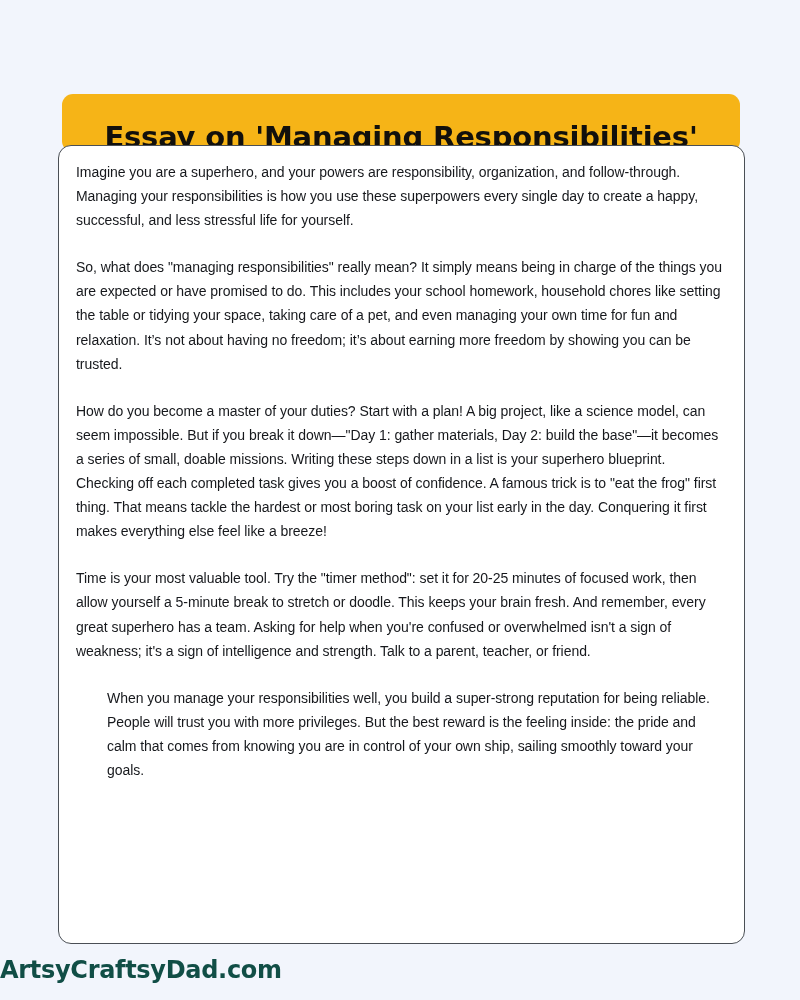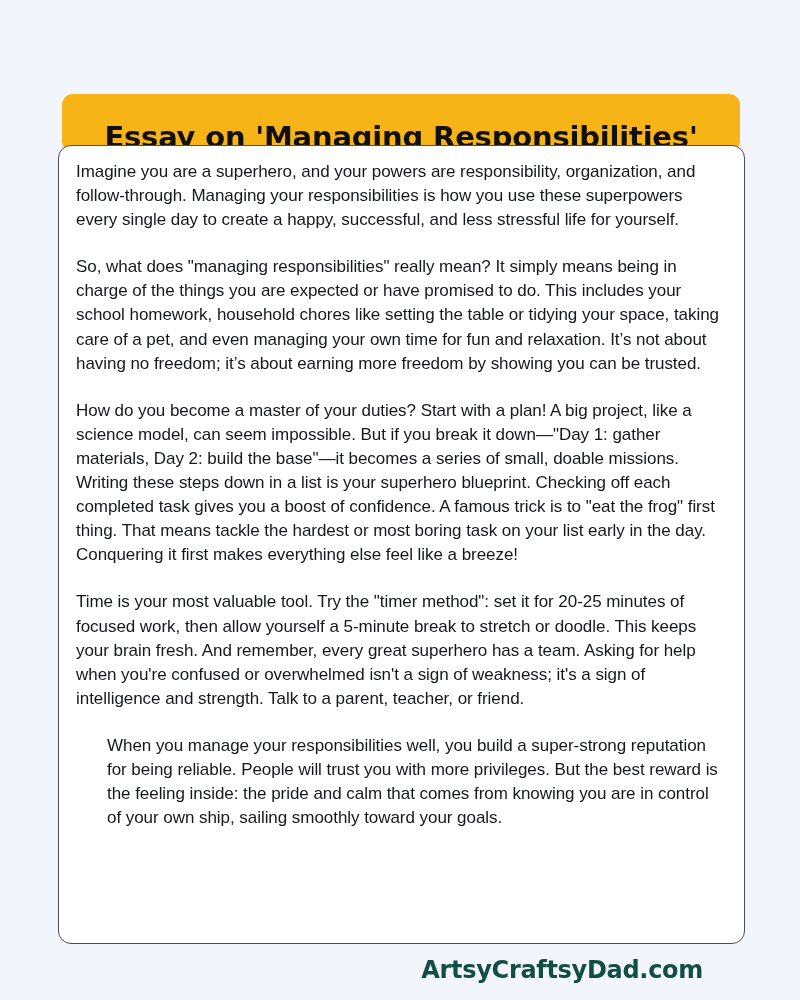--- a/index.html
+++ b/index.html
@@ -58,40 +58,40 @@
     background: #ffffff;
     border: 1.5px solid #4a4f55;
     border-radius: 13px;
     box-sizing: border-box;
     padding: 14px 18px 14px 17px;
     overflow: hidden;
   }
 
   .essay-body {
     font-family: "Liberation Sans", sans-serif;
-    font-size: 17px;
+    font-size: 14px;
     line-height: 24.1px;
     color: #16181c;
     letter-spacing: -0.05px;
   }
   .essay-body p {
     margin: 0 0 23px 0;
   }
   .essay-body p:last-child {
     margin-bottom: 0;
     margin-left: 31px;
   }
 
   
   .footer-brand {
     position: absolute;
     left: 0;
     top: 958px;
     width: 703px;
-    text-align: right;
+    text-align: left;
     font-family: "DejaVu Sans", sans-serif;
     font-size: 24px;
     font-weight: 700;
     color: #114e46;
     letter-spacing: -0.3px;
     line-height: 1;
   }
 </style>
 </head>
 <body>

